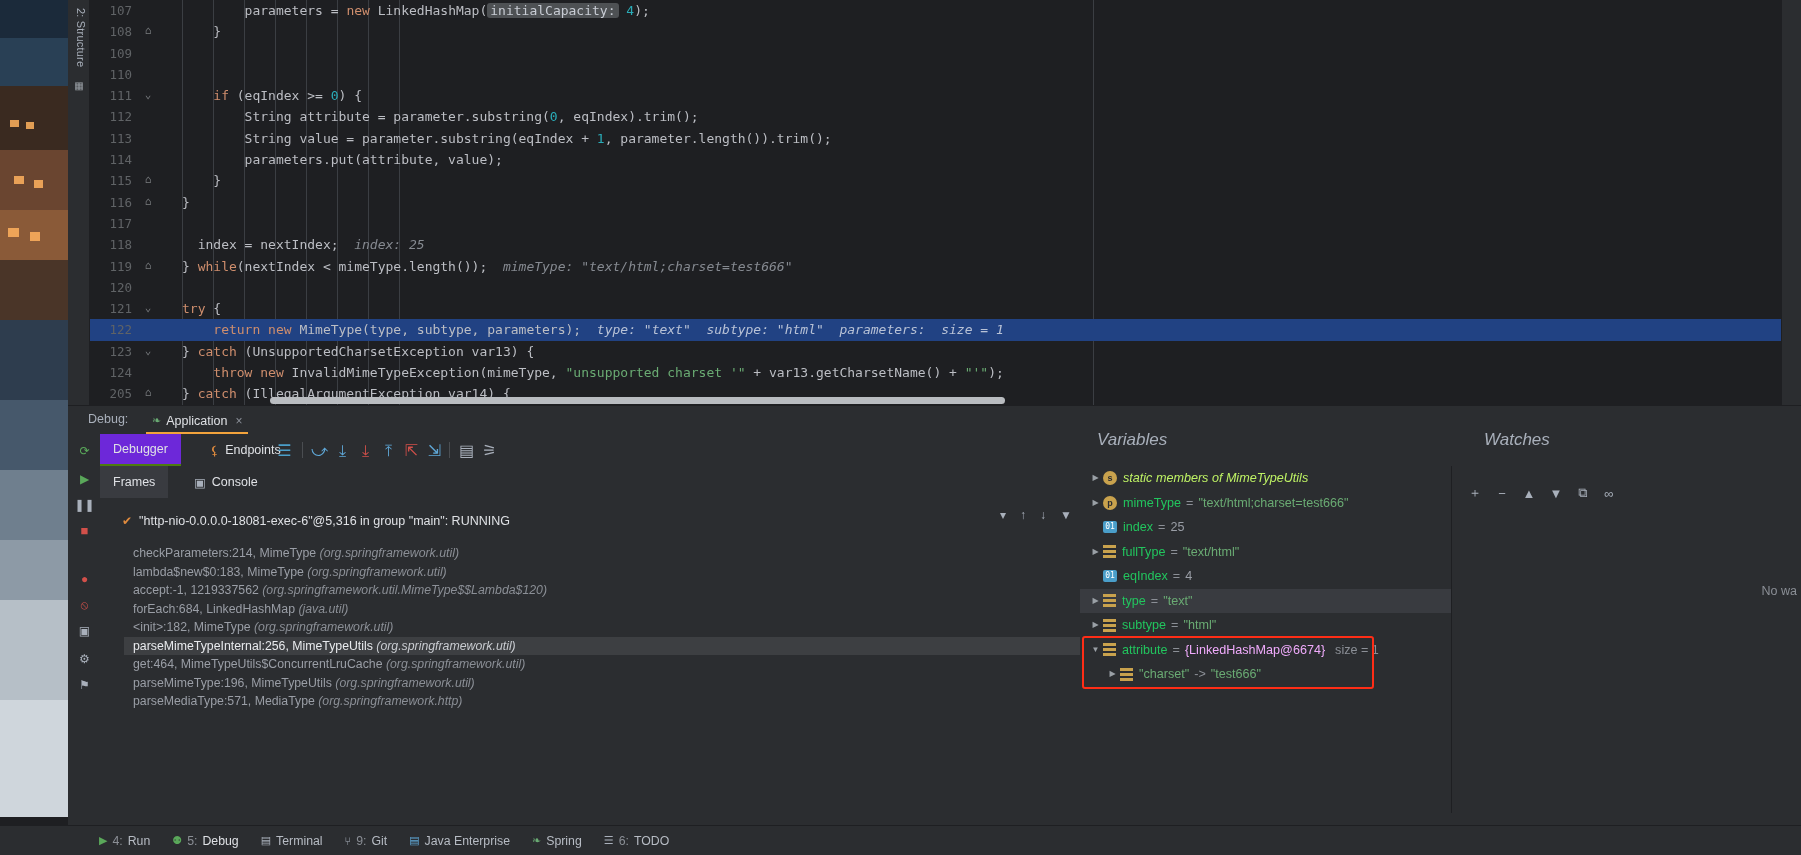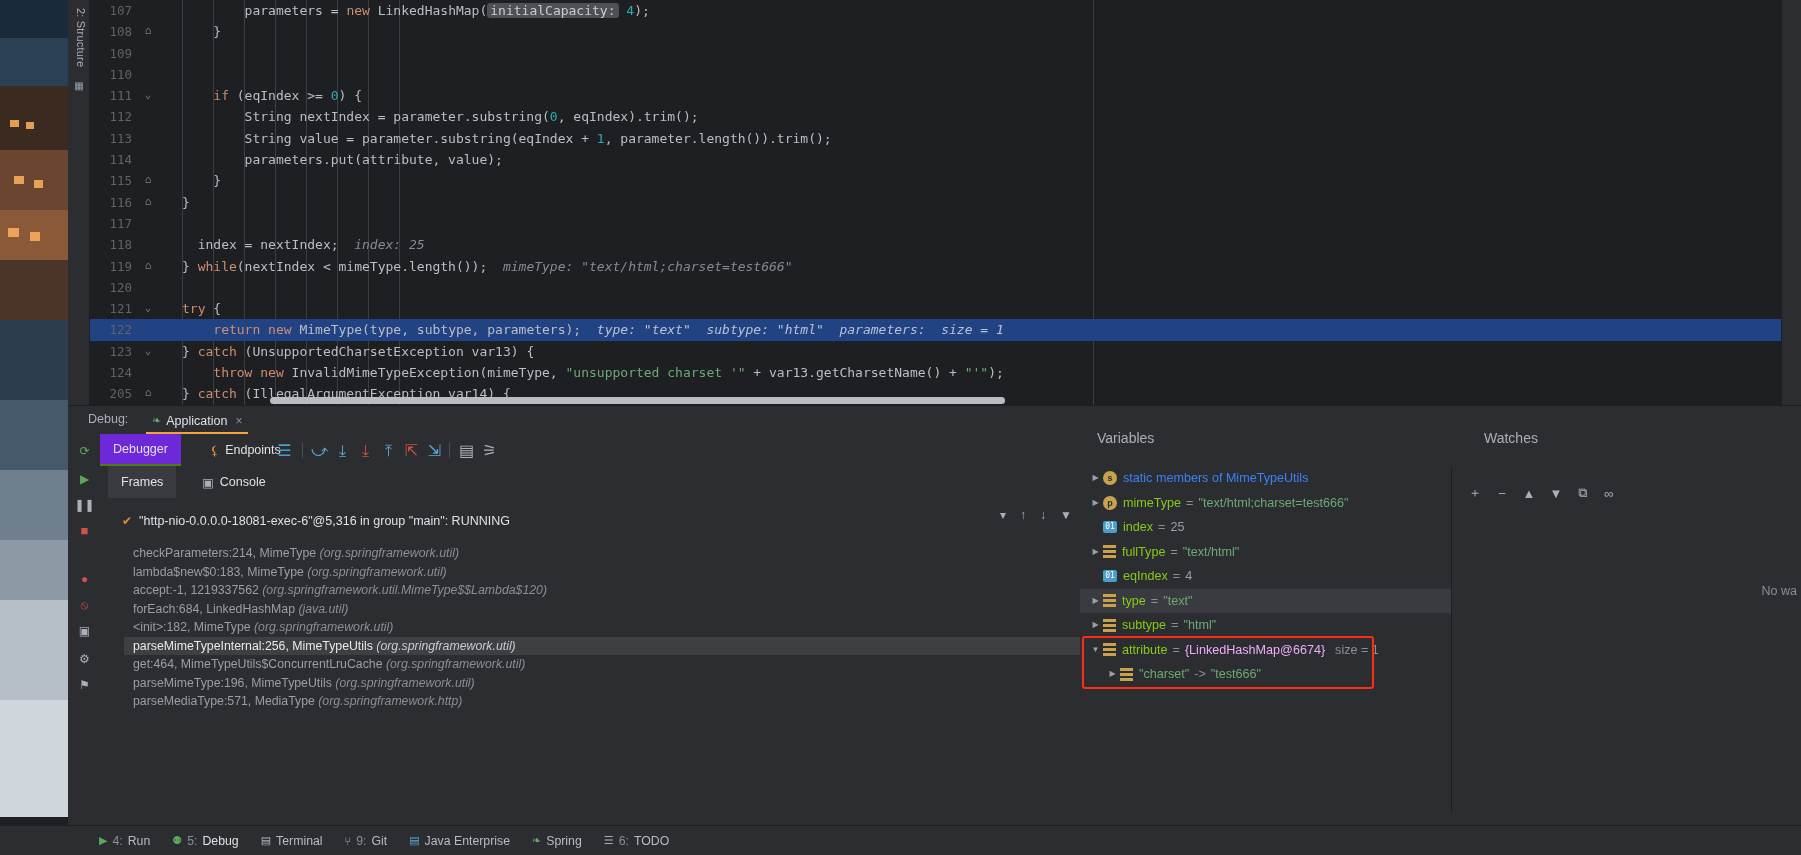--- a/index.html
+++ b/index.html
@@ -129,21 +129,21 @@
   .tab-btn.sel { background: #6d28d9; border-bottom: 2px solid #4d7c0f; }
   .toolbar-ico {
     position: absolute; top: 8px; width: 17px; height: 17px; cursor: pointer;
     display: flex; align-items: center; justify-content: center;
   }
   .tb-sep {
     position: absolute; top: 8px; width: 1px; height: 16px; background: #4a4d51;
   }
 
   .subtabs-row {
-    position: absolute; left: 40px; top: 60px; width: 980px; height: 32px;
+    position: absolute; left: 32px; top: 60px; width: 980px; height: 32px;
   }
   .subtab {
     position: absolute; top: 0; height: 32px; display: flex; align-items: center;
     gap: 6px; padding: 0 13px; color: #dfe1e5; font-size: 12.5px; cursor: pointer;
   }
   .subtab.sel { background: #393b40; }
 
   
   .frames-pane {
     position: absolute; left: 32px; top: 92px; width: 980px; bottom: 0;
@@ -170,21 +170,21 @@
   .frame-row.sel { background: #3d3f42; color: #e8eaed; }
   .frame-row .pkg { font-style: italic; color: #8b8f96; }
   .frame-row.sel .pkg { color: #c9ccd1; }
 
   
   .vars-pane {
     position: absolute; left: 1012px; top: 60px; right: 350px; bottom: 0;
     background: #2b2d30;
   }
   .pane-title {
-    position: absolute; top: -36px; left: 17px; color: #a9b0bb; font-size: 14px;
+    position: absolute; top: -36px; left: 17px; color: #a9b0bb; font-size: 17px; font-style: italic;
   }
   .var-row {
     position: relative; height: 24.5px; line-height: 24.5px;
     font-size: 12.6px; white-space: nowrap; cursor: pointer;
     display: flex; align-items: center;
   }
   .var-row.sel { background: #393b40; }
   .arrow {
     width: 15px; text-align: center; color: #9aa0a6; font-size: 8px; flex: none;
   }
@@ -197,22 +197,22 @@
   .badge-p { background: #c9a24d; color: #2b2d30; }
   .badge-01 {
     width: 14px; height: 12px; border-radius: 2px; background: #4a9ec9;
     color: #fff; font-size: 8px; line-height: 12px; text-align: center;
     flex: none; margin-right: 6px; font-family: "DejaVu Sans Mono", monospace;
   }
   .badge-list {
     width: 13px; height: 13px; flex: none; margin-right: 6px;
     background: repeating-linear-gradient(#c9a24d 0 3px, transparent 3px 5px);
   }
-  .vname { color: #84cc16; text-align: center; }
-  .vname-grey { color: #3b82f6; }
+  .vname { color: #22c55e; text-align: center; }
+  .vname-grey { color: #bef264; font-style: italic; }
   .veq { color: #8b8f96; margin: 0 5px; }
   .vstr { color: #6aab73; }
   .vnum { color: #9a9ea6; }
   .vref { color: #f0abfc; }
   .vsize { color: #8b8f96; margin-left: 10px; }
   .red-box {
     position: absolute; border: 2px solid #ff2d16; border-radius: 3px;
     pointer-events: none;
   }
 
@@ -279,21 +279,21 @@
       <div class="iguide" style="left: 154px;"></div>
       <div class="iguide" style="left: 123px;"></div>
       <div class="iguide" style="left: 92px;"></div>
     <div class="editor-right-rule"></div>
     <div id="code-lines">
         <div class="code-row"><span class="gutter-num">107</span><span class="code-text"><span class="ident">        parameters = </span><span class="kw">new</span><span class="ident"> LinkedHashMap(</span><span class="hint param-chip">initialCapacity:</span><span class="ident"> </span><span class="num">4</span><span class="ident">);</span></span></div>
         <div class="code-row"><span class="gutter-num">108</span><span class="fold">⌂</span><span class="code-text"><span class="ident">    }</span></span></div>
         <div class="code-row"><span class="gutter-num">109</span><span class="code-text"><span class="ident"></span></span></div>
         <div class="code-row"><span class="gutter-num">110</span></div>
         <div class="code-row"><span class="gutter-num">111</span><span class="fold">⌄</span><span class="code-text"><span class="ident">    </span><span class="kw">if</span><span class="ident"> (eqIndex &gt;= </span><span class="num">0</span><span class="ident">) {</span></span></div>
-        <div class="code-row"><span class="gutter-num">112</span><span class="code-text"><span class="ident">        String nextIndex = parameter.substring(</span><span class="num">0</span><span class="ident">, eqIndex).trim();</span></span></div>
+        <div class="code-row"><span class="gutter-num">112</span><span class="code-text"><span class="ident">        String attribute = parameter.substring(</span><span class="num">0</span><span class="ident">, eqIndex).trim();</span></span></div>
         <div class="code-row"><span class="gutter-num">113</span><span class="code-text"><span class="ident">        String value = parameter.substring(eqIndex + </span><span class="num">1</span><span class="ident">, parameter.length()).trim();</span></span></div>
         <div class="code-row"><span class="gutter-num">114</span><span class="code-text"><span class="ident">        parameters.put(attribute, value);</span></span></div>
         <div class="code-row"><span class="gutter-num">115</span><span class="fold">⌂</span><span class="code-text"><span class="ident">    }</span></span></div>
         <div class="code-row"><span class="gutter-num">116</span><span class="fold">⌂</span><span class="code-text"><span class="ident">}</span></span></div>
         <div class="code-row"><span class="gutter-num">117</span><span class="code-text"><span class="ident"></span></span></div>
         <div class="code-row"><span class="gutter-num">118</span><span class="code-text"><span class="ident">  index = nextIndex;</span><span class="hint">  index: 25</span></span></div>
         <div class="code-row"><span class="gutter-num">119</span><span class="fold">⌂</span><span class="code-text"><span class="ident">} </span><span class="kw">while</span><span class="ident">(nextIndex &lt; mimeType.length());</span><span class="hint">  mimeType: "text/html;charset=test666"</span></span></div>
         <div class="code-row"><span class="gutter-num">120</span><span class="code-text"><span class="ident"></span></span></div>
         <div class="code-row"><span class="gutter-num">121</span><span class="fold">⌄</span><span class="code-text"><span class="ident"></span><span class="kw">try</span><span class="ident"> {</span></span></div>
         <div class="code-row hl"><span class="gutter-num">122</span><span class="code-text"><span class="ident">    </span><span class="kw">return</span><span class="ident"> </span><span class="kw">new</span><span class="ident"> MimeType(type, subtype, parameters);</span><span class="hint">  type: "text"  subtype: "html"  parameters:  size = 1</span></span></div>

